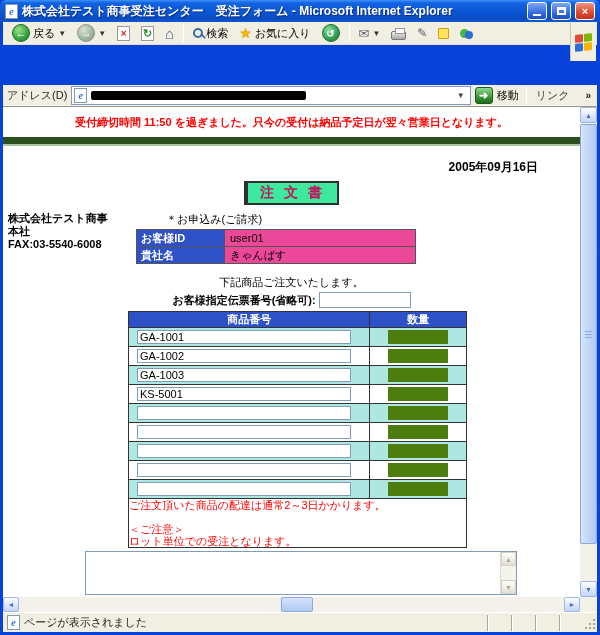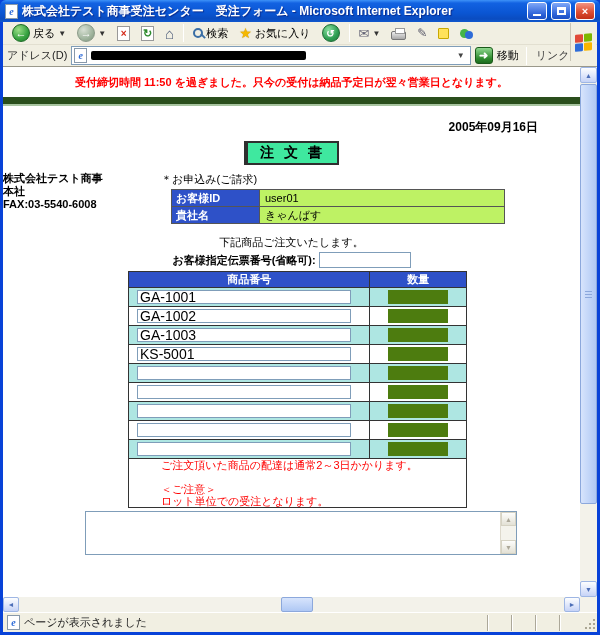--- a/index.html
+++ b/index.html
@@ -46,61 +46,61 @@
   .printer::before{content:""; position:absolute; top:-4px; left:3px; width:8px; height:4px; background:#fff; border:1px solid #999;}
   .pencil{font-size:12px; color:#556; line-height:1;}
   .note-sq{width:11px; height:11px; background:#FFE25A; border:1px solid #C8A800; border-radius:1px;}
   .msgr{position:relative; width:9px; height:9px; border-radius:50%; background:#45B54A; margin-right:4px;}
   .msgr::after{content:""; position:absolute; left:5px; top:2px; width:8px; height:8px; border-radius:50%; background:#2E6CD8;}
   .throbber{position:absolute; top:23px; right:4px; width:26px; height:38px; border-left:1px solid #C9C5B6; display:flex; align-items:center; justify-content:center; background:#F1EFE2;}
   .flag{display:grid; grid-template-columns:8px 8px; grid-template-rows:8px 8px; gap:1px; transform:skewY(-6deg);}
   .flag i{border-radius:1px;}
   .flag .f1{background:#E04A38;} .flag .f2{background:#7DB700;} .flag .f3{background:#2E6CD8;} .flag .f4{background:#F8B500;}
 
-  .addressbar{height:21px; display:flex; align-items:center; font-size:11px; padding:0 4px; gap:4px;}
+  .addressbar{height:21px; display:flex; align-items:center; font-size:11px; padding:0 4px; gap:4px;margin-top:40px;}
   .addr-label{color:#222; white-space:nowrap;}
   .addr-input{flex:1; height:19px; background:#fff; border:1px solid #7F9DB9; display:flex; align-items:center; padding:0 2px; gap:4px;}
   .redacted{height:9px; width:215px; background:#000; border-radius:2px;}
   .addr-drop{margin-left:auto; font-size:8px; color:#444; padding:0 3px;}
   .go-btn{width:18px; height:17px; border-radius:3px; background:linear-gradient(180deg,#8FD88F,#2E8B2E 70%,#1E6B1E); border:1px solid #1A5A1A; color:#fff; display:flex; align-items:center; justify-content:center; font-size:11px; font-weight:bold;}
   .links{display:flex; align-items:center; gap:16px; color:#444; padding:0 2px;}
   .chev{color:#222; font-weight:bold; font-size:10px;}
 
   
   .content{position:relative; margin:0 3px; flex:1; background:#fff; border-top:1px solid #9A988A; overflow:hidden;}
   .pagearea{position:absolute; inset:0 17px 0 0; overflow:hidden; font-size:11px; color:#000;}
 
   .warning{margin-top:8px; text-align:center; color:var(--warning-red); font-weight:bold; font-size:11px;}
   .green-bar{margin-top:7px; height:9px; background:var(--bar-green); border-bottom:2px solid #A8C4A0;}
   .date-line{margin-top:13px; text-align:right; padding-right:42px; font-weight:bold; font-size:12px;}
   .order-title-row{text-align:center; margin-top:5px;}
-  .order-title-box{display:inline-block; background:var(--title-green); border:2px solid #2F2F2F; border-left-width:4px; color:#000000; font-weight:bold; font-size:14px; padding:1px 12px; letter-spacing:3px;}
-
-  .info-row{display:flex; margin-top:7px; }
+  .order-title-box{display:inline-block; background:var(--title-green); border:2px solid #2F2F2F; border-left-width:4px; color:#be185d; font-weight:bold; font-size:14px; padding:1px 12px; letter-spacing:3px;}
+
+  .info-row{display:flex; margin-top:7px; padding-left:5px;}
   .company{width:128px; font-size:11px; font-weight:bold; line-height:13px; white-space:nowrap;}
   .apply-label{font-size:11px; margin-left:30px; margin-bottom:2px;}
-  .customer-table{border-collapse:collapse; width:334px; border:1px solid #333;margin-left:40px;}
+  .customer-table{border-collapse:collapse; width:280px; border:1px solid #333;}
   .customer-table td{border:1px solid #555; font-size:11px; height:17px;}
   .customer-table td.hd{background:var(--header-blue); color:#fff; font-weight:bold; width:88px; padding-left:4px;}
-  .customer-table td.val{background:#bef264; padding-left:5px;}
+  .customer-table td.val{background:#ec4899; padding-left:5px;}
 
   .order-note{text-align:center; font-size:11px; margin-top:11px;}
   .slip-row{display:flex; align-items:center; justify-content:center; margin-top:2px; font-size:11px; font-weight:bold;}
   .slip-row input{width:92px; height:16px; border:1px solid #7F9DB9; margin-left:3px; font-size:11px;}
 
   .product-table{border-collapse:collapse; margin-left:125px; margin-top:3px; width:339px; border:1px solid #333;}
   .product-table th{background:var(--header-blue); color:#fff; font-size:11px; font-weight:bold; border:1px solid #333; height:15px;}
   .product-table td{border:1px solid #333; height:19px; padding:0;}
   .product-table tr.alt td{background:var(--row-cyan);}
   td.code-cell{width:242px;}
   td.qty-cell{width:97px;}
-  input.code{width:214px; height:14px; margin-left:8px; border:1px solid #7F9DB9; font-size:14px; padding:0 2px; background:#fff;}
+  input.code{width:214px; height:14px; margin-left:8px; border:1px solid #7F9DB9; font-size:11px; padding:0 2px; background:#fff;}
   input.qty{width:60px; height:14px; margin-left:18px; border:7px solid #4d7c0f; font-size:11px; text-align:right; padding:0 3px; background:#fff;}
   .notes-cell{background:#fff !important; color:#F00; font-size:11px; padding:2px 4px; line-height:12px; height:auto;}
-  .note-line{min-height:12px;margin-left:32px;}
+  .note-line{min-height:12px;}
 
   .message-label{text-align:center; font-size:11px; margin-top:17px;}
   .message-label b{font-weight:bold;}
   .textarea-wrap{width:432px; height:44px; margin:3px auto 0; margin-left:82px; border:1px solid #7F9DB9; background:#fff; position:relative;}
   .textarea-wrap textarea{position:absolute; left:0; top:0; width:calc(100% - 16px); height:100%; border:none; resize:none; outline:none; font:11px "Liberation Sans",sans-serif;}
   .ta-rail{position:absolute; right:0; top:0; bottom:0; width:16px; background:#F4F3EC; border-left:1px solid #DDD9CC; display:flex; flex-direction:column; justify-content:space-between;}
   .ta-arrow{height:14px; display:flex; align-items:center; justify-content:center; font-size:7px; color:#ACA899; background:linear-gradient(#FDFDFB,#E3E1D5); border:1px solid #D5D2C3;}
 
   
   .vscroll{position:absolute; top:0; right:0; bottom:0; width:17px; background:#F3F2EA;}

